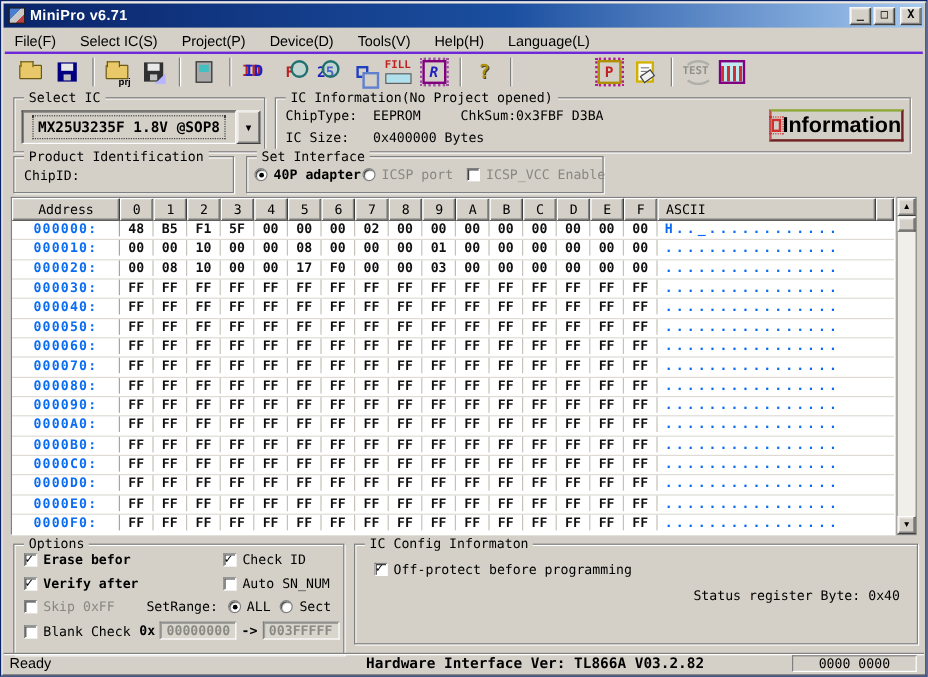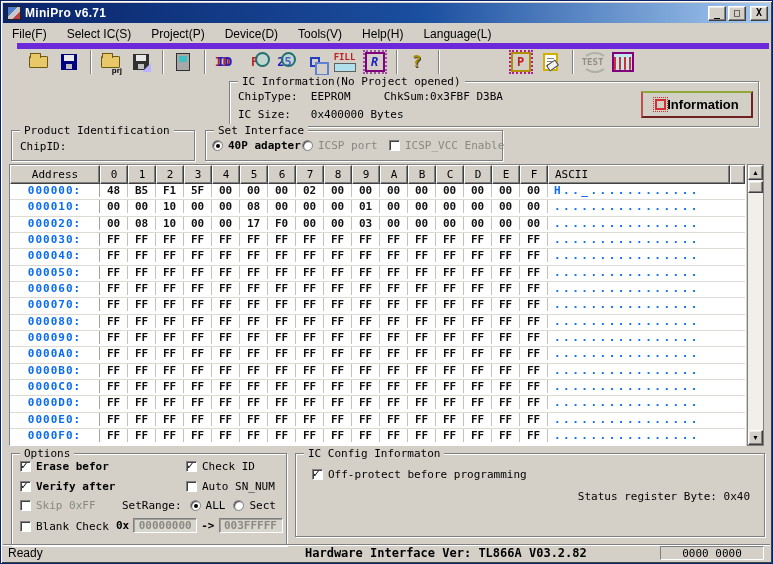--- a/index.html
+++ b/index.html
@@ -23,22 +23,22 @@
     background:linear-gradient(135deg,#4a7fd0 0 40%, #c8c8c8 40% 70%, #c04040 70%); border:1px solid #222; }
   .apptitle { color:#fff; font-weight:bold; font-size:12px; font-family:"Liberation Sans",sans-serif; letter-spacing:0.3px; }
   .winbtns { margin-left:auto; display:flex; gap:2px; }
   .wbtn { width:18px; height:15px; font-size:10px; font-weight:bold; line-height:12px; text-align:center;
     font-family:"DejaVu Sans Mono",monospace; color:#000; padding:0; cursor:default; }
   
   .menubar { position:absolute; left:3px; top:23px; right:3px; height:19px; display:flex; align-items:center;
     font-family:"Liberation Sans",sans-serif; font-size:12px; }
   .mi { padding:2px 8px; margin-right:4px; white-space:nowrap; }
   
-  .toolbar { position:absolute; left:16px; top:42px; right:3px; height:31px; display:flex; align-items:center;
-    border-top:6px solid #6d28d9; padding-left:8px; }
+  .toolbar { position:absolute; left:3px; top:42px; right:3px; height:31px; display:flex; align-items:center;
+    border-top:2px solid #6d28d9; padding-left:8px; }
   .tsep { width:2px; height:24px; margin:0 5px; border-left:1px solid #808080; border-right:1px solid #ffffff; }
   .tbtn { width:27px; height:26px; background:transparent; border:1px solid transparent; margin-right:3px;
     display:flex; align-items:center; justify-content:center; position:relative; padding:0; }
   .glyph { font-family:"DejaVu Sans Mono",monospace; }
   .open-file-icon .glyph, .open-project-icon .glyph { width:19px; height:12px; background:#e8c868; border:1px solid #6b5a10; border-radius:1px; position:relative; }
   .open-file-icon .glyph::before, .open-project-icon .glyph::before { content:""; position:absolute; top:-4px; left:0; width:9px; height:4px; background:#e8c868; border:1px solid #6b5a10; border-bottom:none; }
   .open-project-icon::after { content:"prj"; position:absolute; bottom:-1px; right:1px; font-size:8px; font-weight:bold; color:#000; }
   .save-file-icon .glyph, .save-project-icon .glyph { width:16px; height:16px; background:#000080; position:relative; }
   .save-file-icon .glyph::before, .save-project-icon .glyph::before { content:""; position:absolute; top:1px; left:3px; width:10px; height:6px; background:#e8e8e8; }
   .save-file-icon .glyph::after, .save-project-icon .glyph::after { content:""; position:absolute; bottom:1px; left:5px; width:6px; height:5px; background:#c0c0c0; }
@@ -71,21 +71,21 @@
   .combo { position:absolute; left:6px; top:10px; width:179px; height:28px; border:1px solid; border-color:#404040 #ffffff #ffffff #404040; box-shadow: inset 1px 1px 0 #808080; background:#d4d0c8; display:flex; align-items:center; justify-content:center; }
   .combo-inner { outline:1px dotted #404040; padding:2px 4px; font-weight:bold; font-size:12px; white-space:nowrap; }
   .combo-btn { position:absolute; right:-21px; top:-1px; width:20px; height:28px; font-size:8px; display:flex; align-items:center; justify-content:center; color:#000; }
   .grp-icinfo { left:228px; top:80px; width:530px; height:46px; }
   .icinfo-line { position:absolute; left:8px; white-space:nowrap; font-size:11px; }
   .grp-prodid { left:10px; top:129px; width:184px; height:31px; }
   .grp-setif { left:204px; top:129px; width:298px; height:31px; }
   .grp-buff { left:510px; top:129px; width:255px; height:31px; }
   .infobtn { position:absolute; left:640px; top:90px; width:112px; height:27px;
     background:#d2cfc7; border-top:2px solid #90a838; border-left:2px solid #c05050; border-right:2px solid #702020; border-bottom:2px solid #702020;
-    display:flex; align-items:center; justify-content:center; gap:1px; font-family:"Liberation Sans",sans-serif; font-weight:bold; font-size:13px; color:#000; }
+    display:flex; align-items:center; justify-content:center; gap:1px; font-family:"Liberation Sans",sans-serif; font-weight:bold; font-size:18px; color:#000; }
   .infochip { width:11px; height:11px; border:2px solid #d03030; outline:1px dotted #d03030; outline-offset:1px; background:#d2cfc7; }
   
   .cb, .rd { display:inline-flex; align-items:center; gap:5px; white-space:nowrap; font-size:11px; }
   .box { width:11px; height:11px; background:#ffffff; border:1px solid; border-color:#808080 #ffffff #ffffff #808080; box-shadow: inset 1px 1px 0 #404040; position:relative; flex:none; }
   .checked .box::after { content:"✓"; position:absolute; left:0px; top:-3px; font-size:11px; font-weight:bold; color:#000; }
   .rbox { width:11px; height:11px; border-radius:50%; background:#ffffff; border:1px solid #808080; box-shadow: inset 1px 1px 1px #404040; position:relative; flex:none; }
   .selected .rbox::after { content:""; position:absolute; left:3px; top:3px; width:4px; height:4px; border-radius:50%; background:#000; }
   .disabled { color:#888880; }
   
   .hexwrap { position:absolute; left:8px; top:163px; width:737px; height:282px; border:1px solid; border-color:#808080 #ffffff #ffffff #808080; background:#ffffff; overflow:hidden; }
@@ -188,20 +188,27 @@
       </button>
       <span class="tsep"></span>
       <button class="tbtn test-chip-icon">
         <span class="glyph">TEST</span>
       </button>
       <button class="tbtn pin-check-icon">
         <span class="glyph"></span>
       </button>
     </div>
 
+  <div class="group grp-selectic">
+    <span class="legend">Select IC</span>
+    <div class="combo">
+      <span class="combo-inner">MX25U3235F 1.8V @SOP8</span>
+      <button class="combo-btn raised">▼</button>
+    </div>
+  </div>
 
   <div class="group grp-icinfo">
     <span class="legend">IC Information(No Project opened)</span>
     <div class="icinfo-line" style="top:8px;">
       <span>ChipType:</span>&nbsp;
       <span>EEPROM</span>&nbsp;&nbsp;&nbsp;&nbsp;
       <span>ChkSum:</span><span>0x3FBF D3BA</span>
     </div>
     <div class="icinfo-line" style="top:26px;">
       <span>IC Size:</span>&nbsp;&nbsp;

